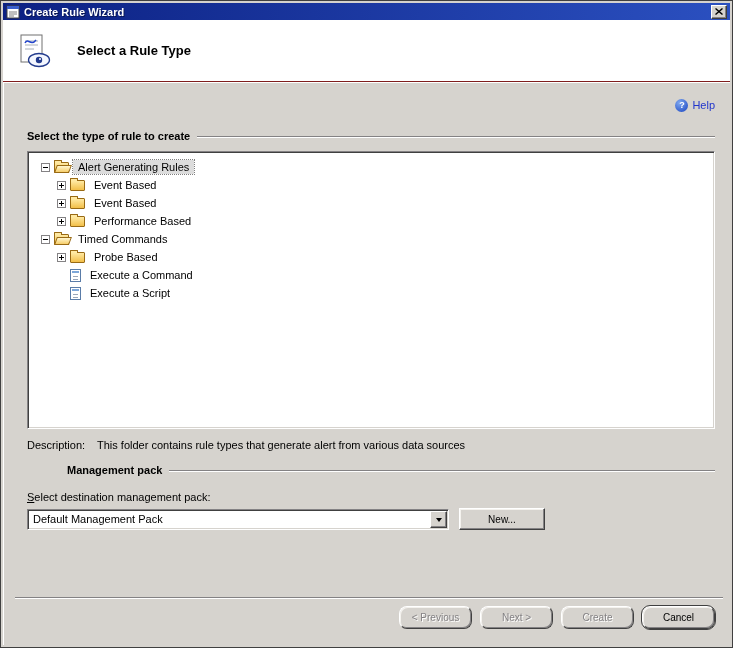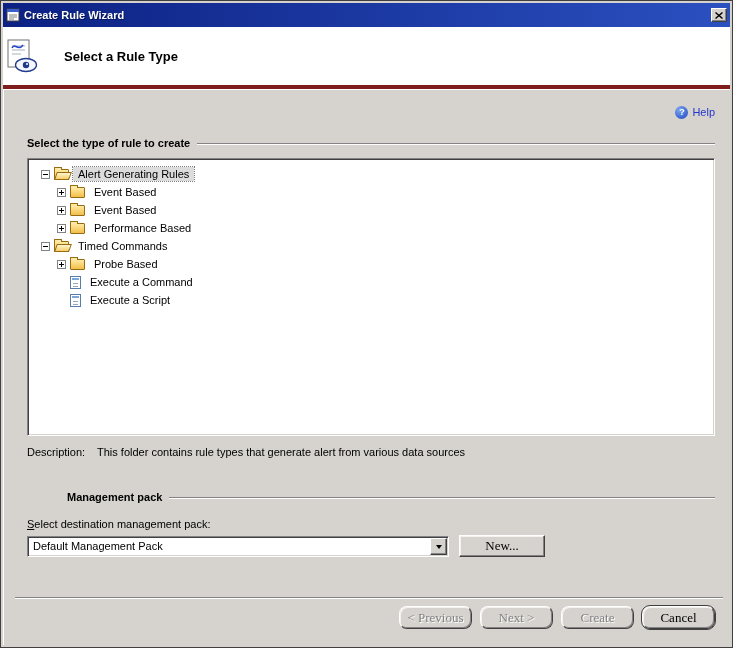--- a/index.html
+++ b/index.html
@@ -9,40 +9,40 @@
   .window {
     width:733px; height:648px;
     background:var(--dialog-gray,#d6d3ce);
     border:1px solid #404040;
     padding:2px;
     display:flex; flex-direction:column;
   }
 
   
   .titlebar {
-    height:24px; flex:none;
+    height:17px; flex:none;
     background:linear-gradient(to right, var(--titlebar-left,#0c2183), var(--titlebar-right,#2b50c0));
     display:flex; align-items:center; padding:0 3px;
   }
   .titlebar-icon { width:14px; height:14px; flex:none; display:block; }
   .titlebar-text { color:#fff; font-weight:bold; font-size:11px; margin-left:4px;
     text-shadow:1px 1px 0 rgba(0,0,0,.4); white-space:nowrap; }
   .close-btn {
     margin-left:auto; width:16px; height:14px; padding:0;
     background:var(--dialog-gray,#d6d3ce);
     border:1px solid; border-color:#fff #404040 #404040 #fff;
     box-shadow:inset -1px -1px 0 #848284;
     display:flex; align-items:center; justify-content:center; cursor:default;
   }
 
   
   .header {
     height:62px; flex:none; background:#fff;
-    display:flex; align-items:center; 
-    border-bottom:4px solid #7f1d1d;
+    display:flex; align-items:center; padding-left:13px;
+    border-bottom:1px solid #7f1d1d;
     box-shadow:0 1px 0 #fff;
   }
   .header-icon { width:36px; height:36px; flex:none; }
   .header-title { font-size:13px; font-weight:bold; margin:0 0 0 25px; }
 
   
   .body { flex:1; display:flex; min-height:0; }
   .sidebar { width:167px; flex:none; border-right:1px solid #848284; }
   .side-item {
     margin-top:7px; height:17px; line-height:17px; padding-left:8px;
@@ -59,21 +59,21 @@
   .help-icon {
     width:13px; height:13px; border-radius:50%; margin-right:4px;
     background:radial-gradient(circle at 35% 30%, #7fa8f0, #1742c0);
     color:#fff; font-weight:bold; font-size:9px; line-height:13px; text-align:center;
   }
   .help-label { color:var(--link-blue,#2135cc);text-align:center; }
 
   
   .group-header { display:flex; align-items:center; flex:none; }
   .group-header.first { margin-top:17px; }
-  .group-header.mp { margin-top:33px;padding-left:40px; }
+  .group-header.mp { margin-top:13px;padding-left:40px; }
   .group-title { font-weight:bold; white-space:nowrap; }
   .group-line { flex:1; margin-left:7px; height:2px; margin-top:2px;
     border-top:1px solid #848284; border-bottom:1px solid #fff; }
 
   
   .tree {
     margin-top:9px; height:278px; flex:none; background:#fff; overflow:hidden;
     border:1px solid; border-color:#848284 #fff #fff #848284;
     box-shadow:inset 1px 1px 0 #404040, inset -1px -1px 0 var(--dialog-gray,#d6d3ce);
     padding-top:6px;
@@ -123,21 +123,21 @@
     width:17px; height:17px; margin:1px 1px 1px 0; flex:none;
     background:var(--dialog-gray,#d6d3ce);
     border:1px solid; border-color:#fff #404040 #404040 #fff;
     box-shadow:inset -1px -1px 0 #848284;
     display:flex; align-items:center; justify-content:center;
   }
   .combo-arrow { width:0; height:0; border:3px solid transparent; border-top:4px solid #000; margin-top:4px; }
 
   
   .btn {
-    height:23px; padding:0; font-family:Liberation Serif, serif; font-size:13px; color:#000;
+    height:23px; padding:0; font-family:Liberation Sans, sans-serif; font-size:10px; color:#000;
     background:var(--dialog-gray,#d6d3ce);
     border:1px solid; border-color:#fff #404040 #404040 #fff;
     box-shadow:inset -1px -1px 0 #848284, inset 1px 1px 0 #f4f2ee;
     cursor:default;
   }
   .new-btn { width:86px; height:22px; margin-left:10px; flex:none; }
   .footer-sep { margin-top:auto; height:2px; flex:none; margin-left:-12px; margin-right:-8px;
     border-top:1px solid #848284; border-bottom:1px solid #fff; }
   .footer { flex:none; display:flex; justify-content:flex-end; gap:8px; margin:7px 0 16px; }
   .footer .btn { width:73px;border-radius:8px; }

